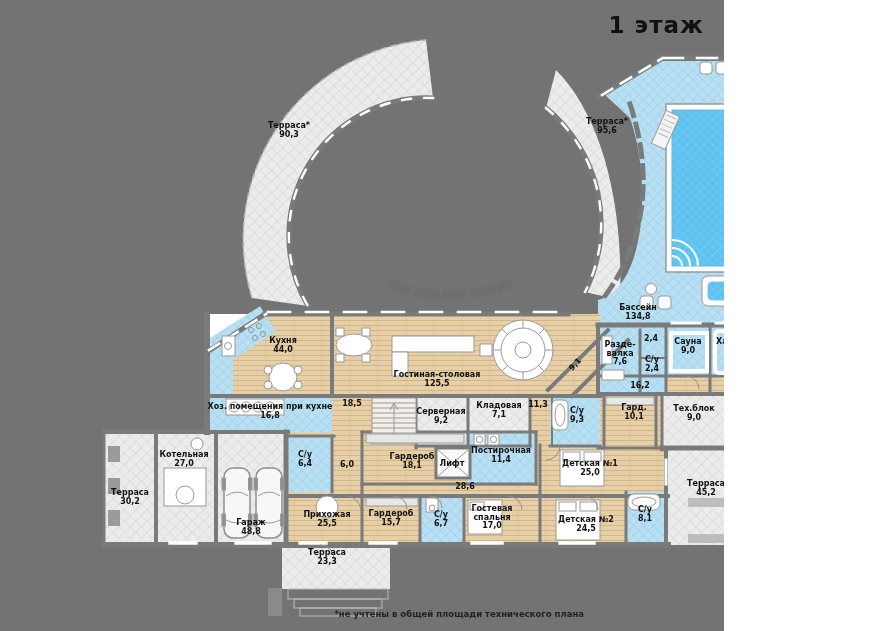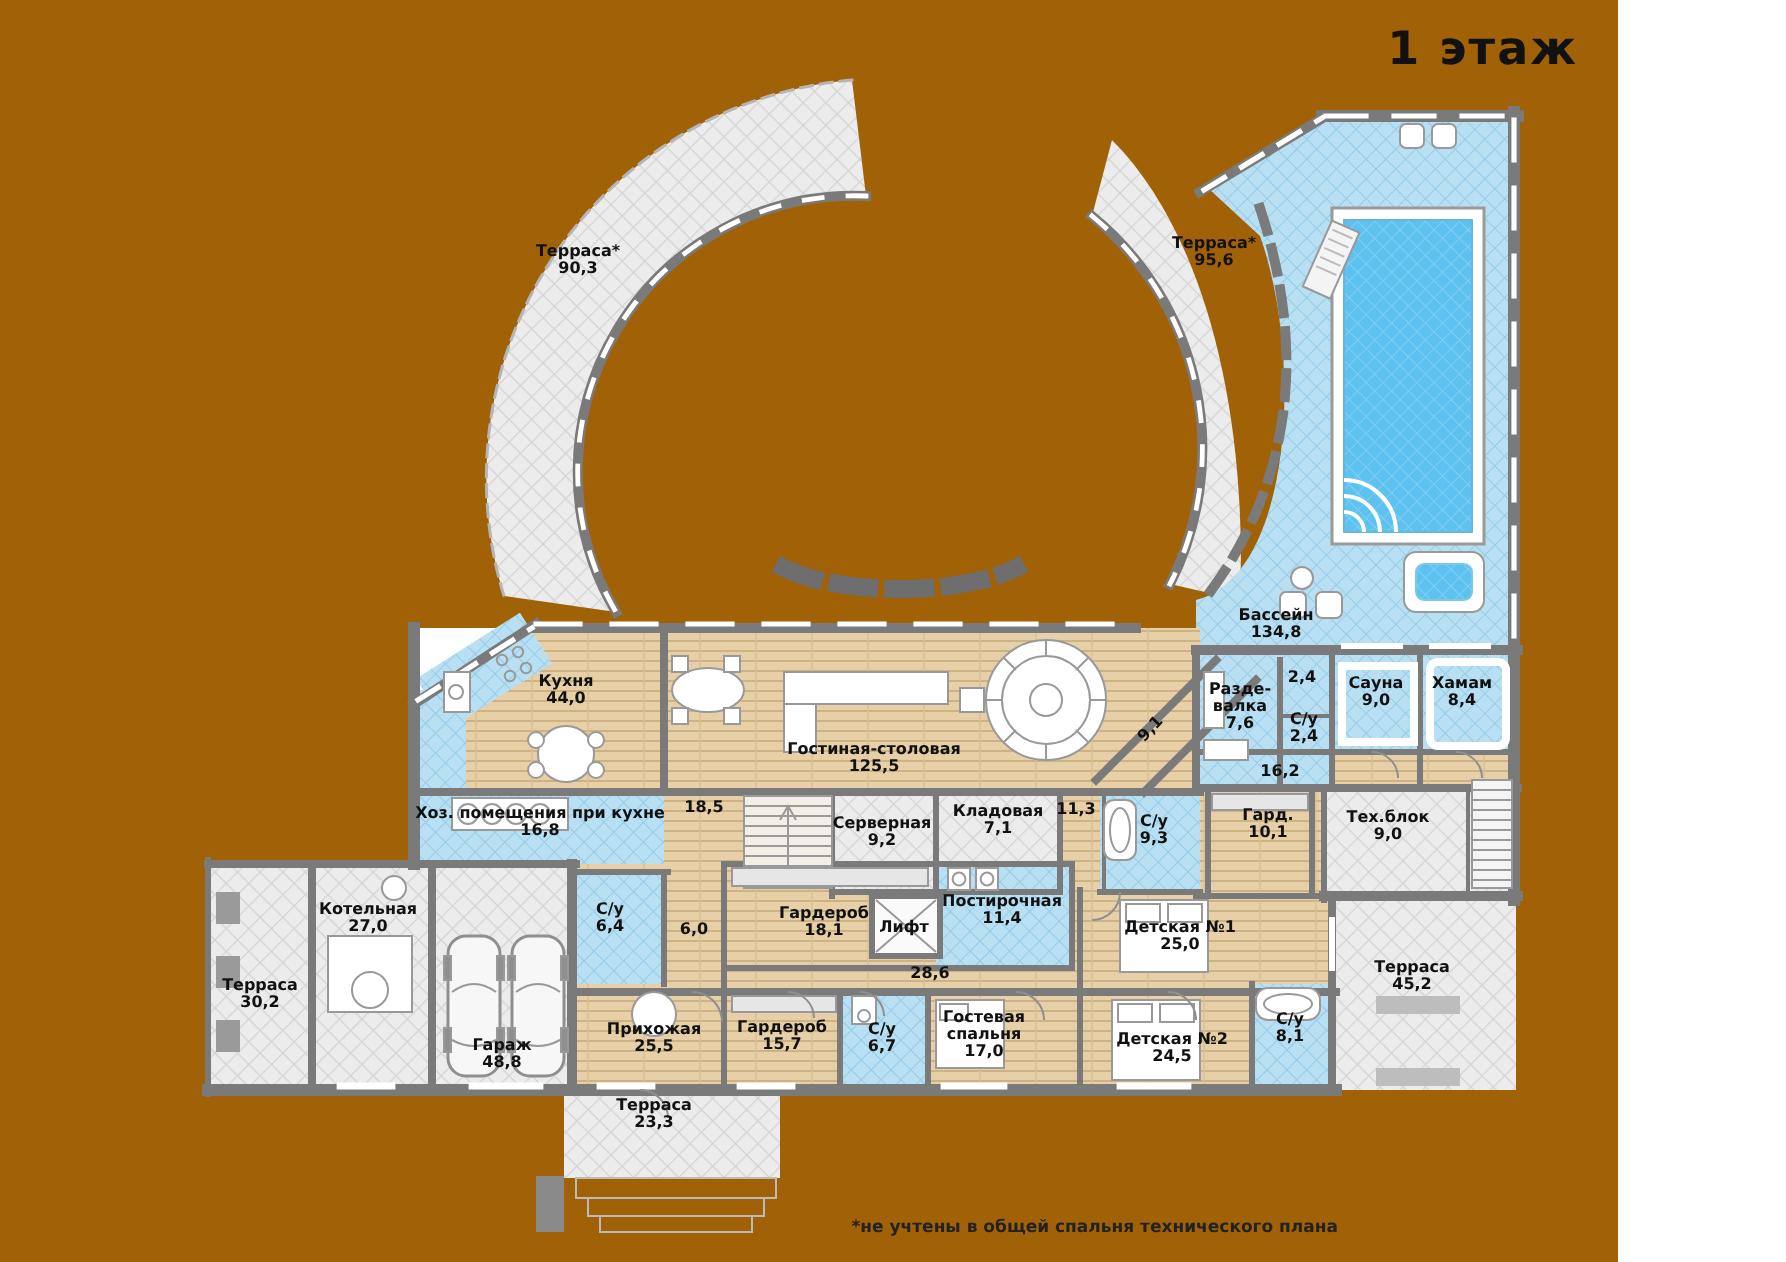--- a/index.html
+++ b/index.html
@@ -1,16 +1,16 @@
 <!DOCTYPE html>
 <html><head>
 <meta charset="utf-8">
 <style>
   html,body{margin:0;padding:0;background:#fff;}
-  .root{position:relative;width:809px;height:631px;background:#a16207;overflow:hidden;
+  .root{position:relative;width:724px;height:631px;background:#737373;overflow:hidden;
         font-family:"DejaVu Sans",sans-serif;}
   .title{position:absolute;top:12px;right:20px;font-size:23px;font-weight:bold;color:#111;letter-spacing:1px;}
   .footnote{position:absolute;bottom:12px;right:140px;font-size:8.5px;font-weight:bold;color:#222;}
   svg{position:absolute;left:0;top:0;}
   text{font-family:"DejaVu Sans",sans-serif;font-size:8px;font-weight:700;fill:#111;text-anchor:middle;}
 </style>
 </head>
 <body>
 
 <div class="root">
@@ -328,14 +328,14 @@
         <text x="391" y="516"><tspan x="391" dy="0">Гардероб</tspan><tspan x="391" dy="8.5">15,7</tspan></text>
         <text x="441" y="517"><tspan x="441" dy="0">С/у</tspan><tspan x="441" dy="8.5">6,7</tspan></text>
         <text x="492" y="511"><tspan x="492" dy="0">Гостевая</tspan><tspan x="492" dy="8.5">спальня</tspan><tspan x="492" dy="8.5">17,0</tspan></text>
         <text x="586" y="522"><tspan x="586" dy="0">Детская №2</tspan><tspan x="586" dy="8.5">24,5</tspan></text>
         <text x="645" y="512"><tspan x="645" dy="0">С/у</tspan><tspan x="645" dy="8.5">8,1</tspan></text>
         <text x="706" y="486"><tspan x="706" dy="0">Терраса</tspan><tspan x="706" dy="8.5">45,2</tspan></text>
         <text x="327" y="555"><tspan x="327" dy="0">Терраса</tspan><tspan x="327" dy="8.5">23,3</tspan></text>
       </g>
   </svg>
 
-  <div class="footnote">*не учтены в общей спальня технического плана</div>
+  <div class="footnote">*не учтены в общей площади технического плана</div>
 </div>
 
 </body></html>

